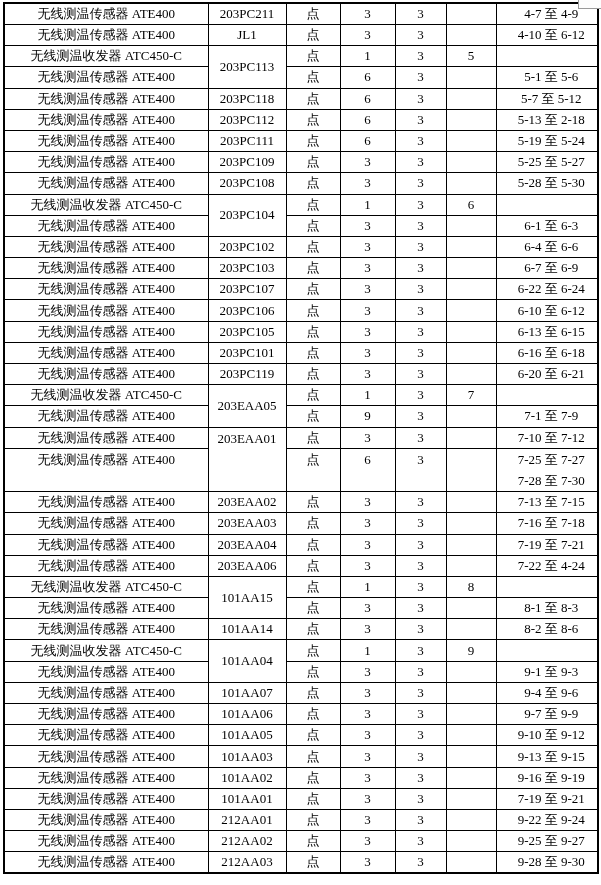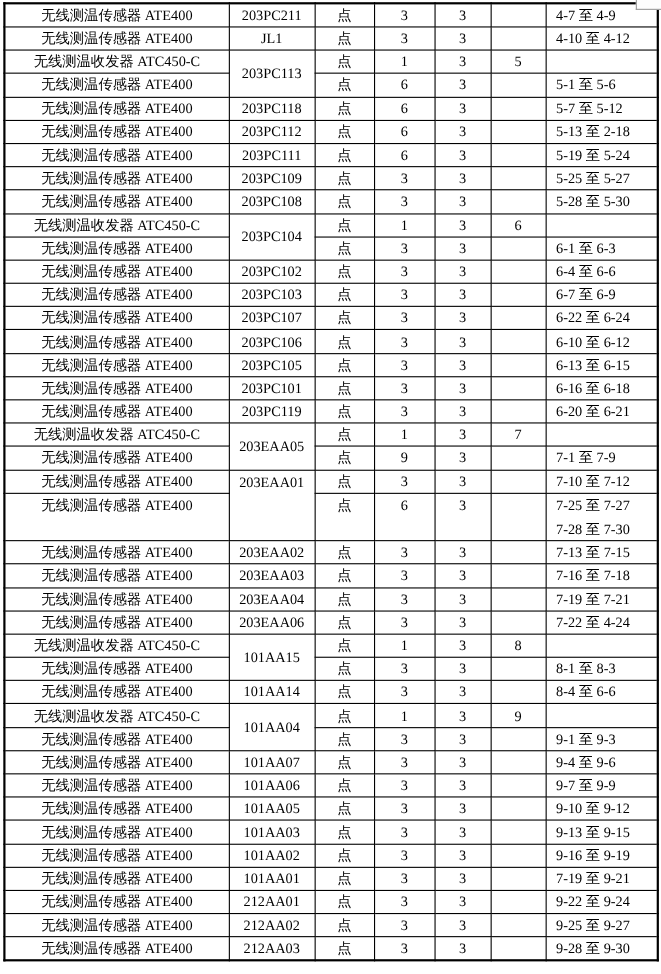--- a/index.html
+++ b/index.html
@@ -26,21 +26,21 @@
     height: 21.2px;
     line-height: 20px;
     text-align: center;
     vertical-align: middle;
     overflow: hidden;
     white-space: nowrap;
     padding: 0;
   }
   tr.tall td { height: 42.4px; vertical-align: top; line-height: 21.2px; }
   td.c-range {
-    text-align: left;
+    text-align: center;
     padding-left: 9px;
     white-space: pre-line;
   }
   td.vtop { vertical-align: top; line-height: 21.2px; }
   #corner-fragment {
     position: absolute;
     right: 0; top: 0;
     width: 23px; height: 9px;
     background: #fdfdfd;
     border-left: 1px solid #9a9a9a;
@@ -70,21 +70,21 @@
         <td class="c-num"></td>
         <td class="c-range">4-7 至 4-9</td>
       </tr>
       <tr>
         <td class="c-name">无线测温传感器 ATE400</td>
         <td class="c-code">JL1</td>
         <td class="c-type">点</td>
         <td class="c-num">3</td>
         <td class="c-num">3</td>
         <td class="c-num"></td>
-        <td class="c-range">4-10 至 4-12</td>
+        <td class="c-range">4-10 至 6-12</td>
       </tr>
       <tr>
         <td class="c-name">无线测温收发器 ATC450-C</td>
         <td class="c-code" rowspan="2">203PC113</td>
         <td class="c-type">点</td>
         <td class="c-num">1</td>
         <td class="c-num">3</td>
         <td class="c-num">5</td>
         <td class="c-range"></td>
       </tr>
@@ -309,21 +309,21 @@
         <td class="c-num"></td>
         <td class="c-range">8-1 至 8-3</td>
       </tr>
       <tr>
         <td class="c-name">无线测温传感器 ATE400</td>
         <td class="c-code">101AA14</td>
         <td class="c-type">点</td>
         <td class="c-num">3</td>
         <td class="c-num">3</td>
         <td class="c-num"></td>
-        <td class="c-range">8-4 至 6-6</td>
+        <td class="c-range">8-2 至 8-6</td>
       </tr>
       <tr>
         <td class="c-name">无线测温收发器 ATC450-C</td>
         <td class="c-code" rowspan="2">101AA04</td>
         <td class="c-type">点</td>
         <td class="c-num">1</td>
         <td class="c-num">3</td>
         <td class="c-num">9</td>
         <td class="c-range"></td>
       </tr>

